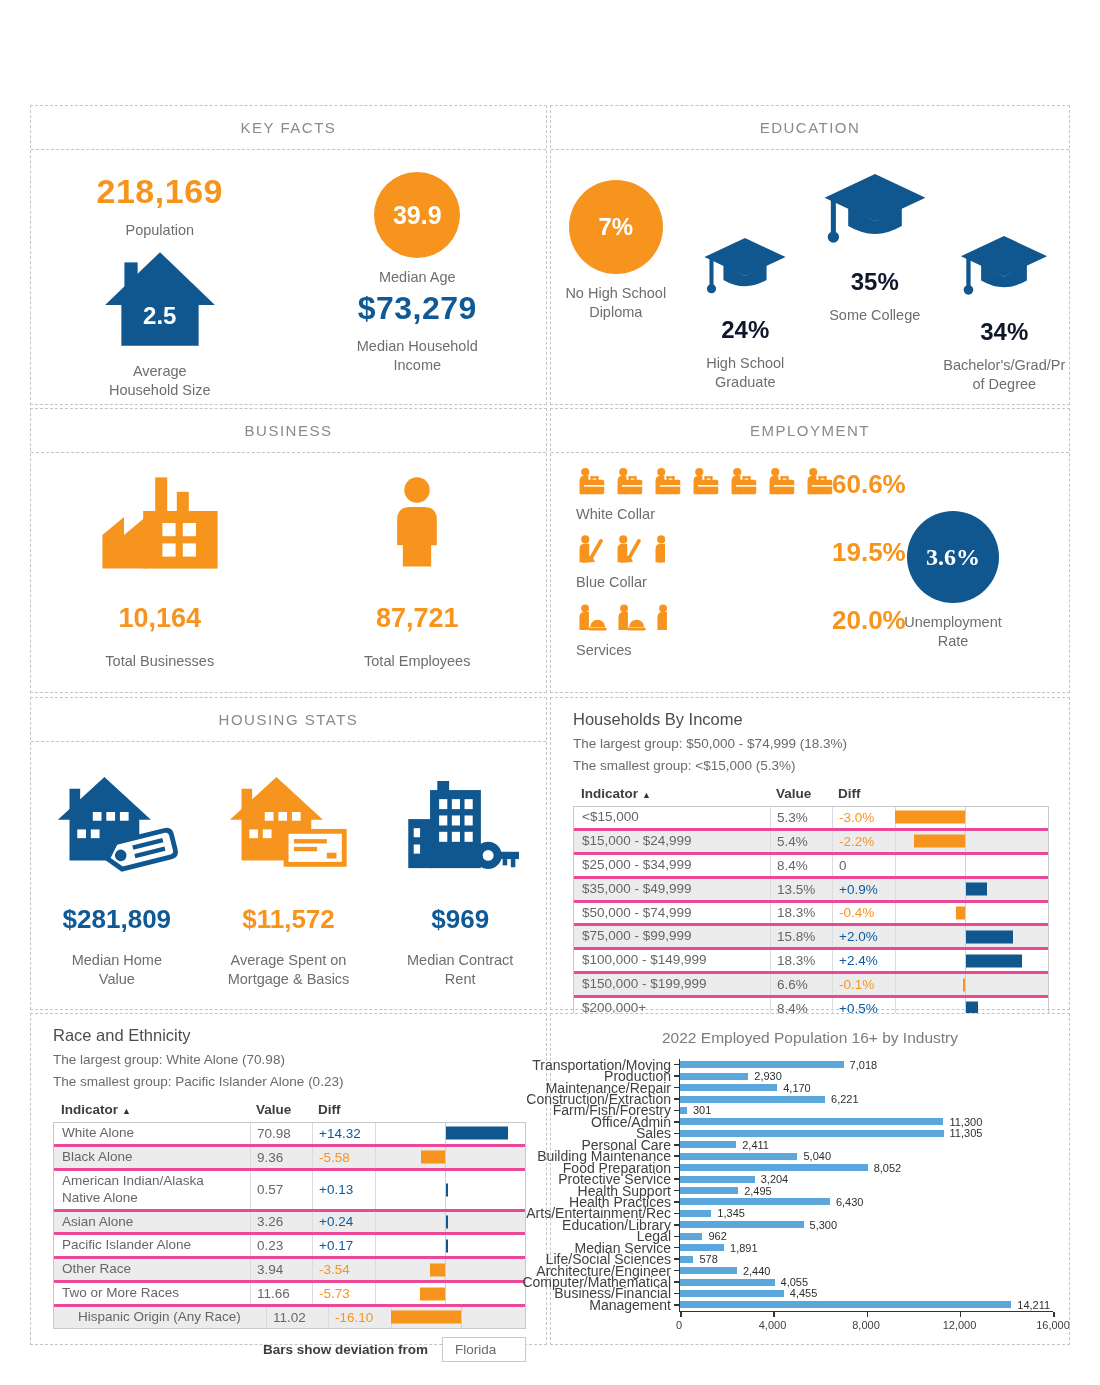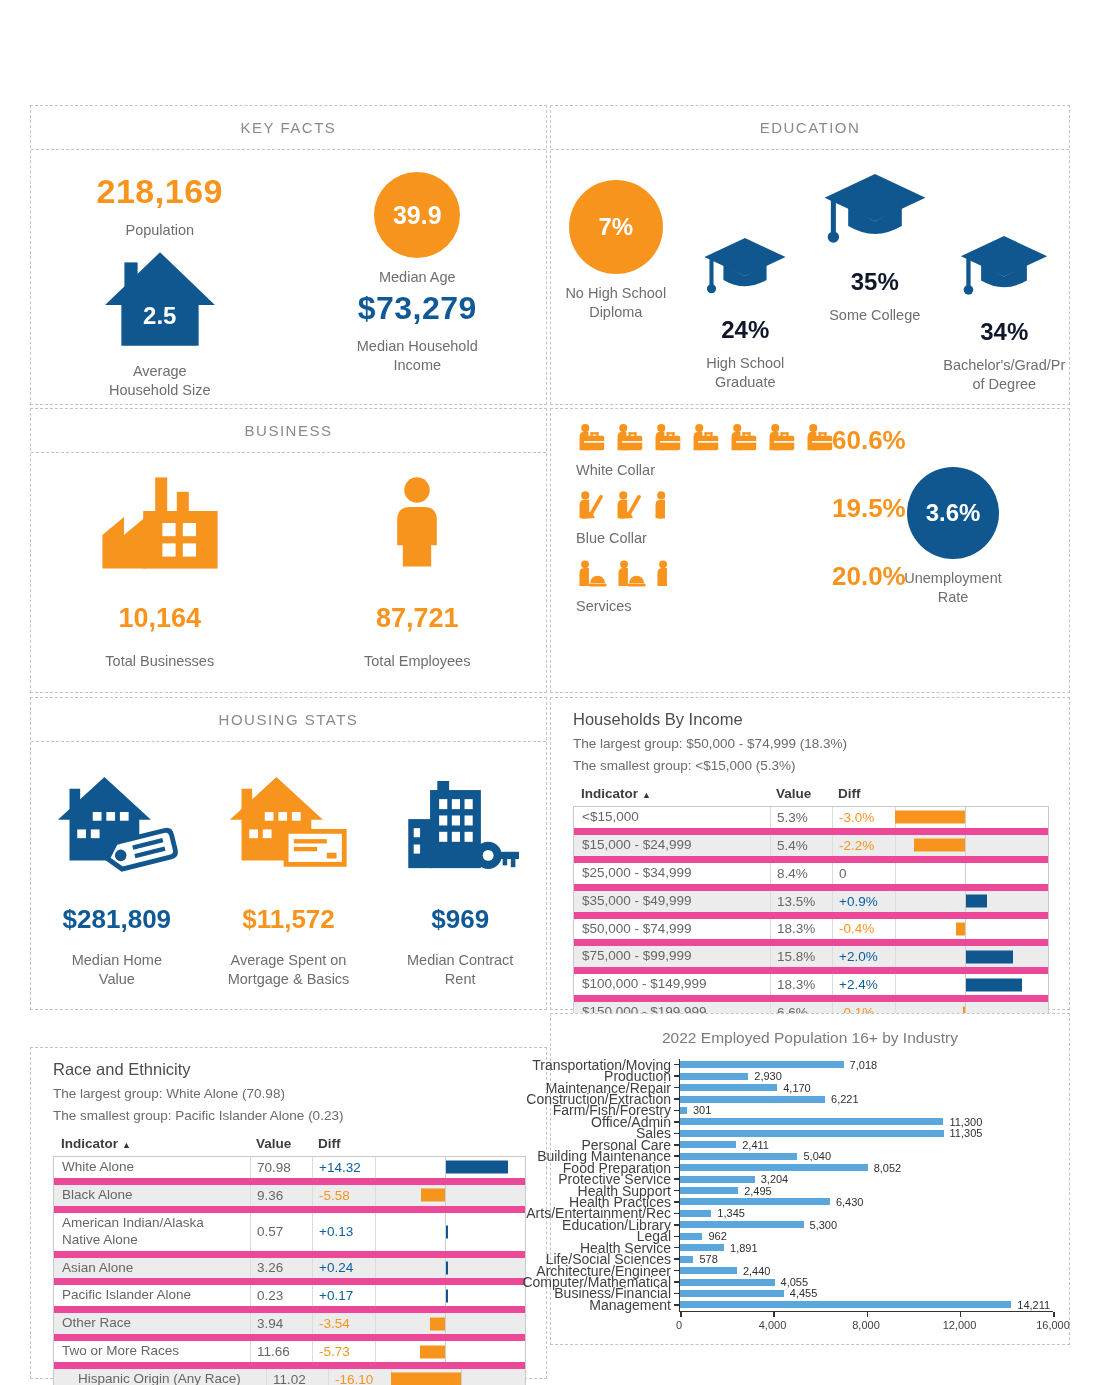--- a/index.html
+++ b/index.html
@@ -6,30 +6,30 @@
   body{width:1100px;height:1385px;position:relative;font-family:"Liberation Sans",sans-serif;overflow:hidden;}
   .panel{position:absolute;border:1.5px dashed #c4c4c4;box-sizing:border-box;background:#fff;}
   .panel-title{height:43px;border-bottom:1.5px dashed #c4c4c4;display:flex;align-items:center;justify-content:center;
     color:#8a8a8a;font-size:15px;letter-spacing:1.5px;}
   .panel-content{position:relative;height:calc(100% - 43px);}
   .pre{white-space:pre-line;}
   .orange{color:#F7941E;} .blue{color:#0F5A96;}
   .stat-label{color:#6e6e6e;font-size:14.5px;line-height:1.3;text-align:center;margin-top:10px;}
   .big-num{font-weight:700;font-size:34px;letter-spacing:.5px;}
   .circle-badge{border-radius:50%;display:flex;align-items:center;justify-content:center;color:#fff;font-weight:700;margin:0 auto;}
-  .orange-bg{background:#F7941E;} .blue-bg{background:#11578F;}
+  .orange-bg{background:#F7941E;} .blue-bg{background:#11578F;font-family:Liberation Serif, serif;}
 
   
   #p-keyfacts{left:30px;top:105px;width:517px;height:300px;}
   #p-education{left:550px;top:105px;width:520px;height:300px;}
   #p-business{left:30px;top:408px;width:517px;height:285px;}
   #p-employment{left:550px;top:408px;width:520px;height:285px;}
   #p-housing{left:30px;top:697px;width:517px;height:313px;}
   #p-income{left:550px;top:697px;width:520px;height:313px;}
-  #p-race{left:30px;top:1047px;width:517px;height:332px;}
+  #p-race{left:30px;top:1013px;width:517px;height:332px;}
   #p-industry{left:550px;top:1013px;width:520px;height:332px;}
 
   
   .kf-cell{position:absolute;width:50%;text-align:center;}
   .kf-pop{left:0;top:22px;}
   .kf-age{left:50%;top:22px;}
   .kf-age .circle-badge{width:86px;height:86px;font-size:25px;}
   .kf-house{left:0;top:100px;}
   .house-wrap{position:relative;width:122px;margin:0 auto;}
   .house-num{position:absolute;left:0;right:0;top:52px;color:#fff;font-weight:700;font-size:24px;}
@@ -72,21 +72,21 @@
   
   .tpanel{padding:12px 20px 0 22px;}
   .tp-title{font-size:16.5px;color:#4d4d4d;}
   .tp-sub{font-size:13.5px;color:#6b6b6b;margin-top:7px;}
   .dtable{margin-top:10px;color:#666;font-size:13.5px;}
   .dt-header{display:grid;align-items:center;padding:3px 0 5px 0;color:#3d3d3d;font-weight:700;}
   .dt-header .hcell{padding:0 6px;}
   .dt-header .hcell:first-child{padding-left:8px;}
   .sort-arrow{font-size:9px;margin-left:4px;color:#333;}
   .dt-body{border:1px solid #c9c9c9;}
-  .dt-row{display:grid;align-items:center;border-bottom:7px solid #ec4899;}
+  .dt-row{display:grid;align-items:center;border-bottom:3px solid #ec4899;}
   .dt-row:last-child{border-bottom:none;}
   .dt-row.alt{background:#ececec;}
   .dcell{padding:2px 6px;border-right:1px solid #dcdcdc;align-self:stretch;display:flex;align-items:center;}
   .dcell.ind{padding-left:8px;line-height:1.25;}
   .barL,.barR{position:relative;align-self:stretch;}
   .barL{border-right:1px solid #cfcfcf;}
   .dev-bar{position:absolute;top:50%;transform:translateY(-50%);height:13px;}
   .barL .dev-bar{right:0;background:#F7941E;}
   .barR .dev-bar{left:0;background:#11578F;}
   .diff-neg{color:#F7941E;} .diff-pos{color:#0C5DA0;} .diff-zero{color:#666;}
@@ -227,20 +227,21 @@
           </svg>
         </div>
         <div class="biz-val">87,721</div>
         <div class="stat-label">Total Employees</div>
       </div>
     </div>
   </div>
 </div>
 
 <div class="panel" id="p-employment">
+  <div class="panel-title">EMPLOYMENT</div>
   <div class="panel-content">
     <div class="emp-left">
       <div class="emp-block">
         <div class="emp-line">
           <div class="emp-icons">
               <span><svg viewBox="0 0 34 32" width="30" height="30" fill="#F7941E">
       <circle cx="10.5" cy="4.8" r="4.6"></circle>
       <path d="M4 30 V15 q0-6 6-6 h4 v21 z"></path>
       <rect x="16.5" y="9.5" width="2.5" height="5"></rect>
                   <rect x="23" y="9.5" width="2.5" height="5"></rect>
@@ -667,21 +668,21 @@
           <div class="ylabel">Sales</div>
           <div class="ylabel">Personal Care</div>
           <div class="ylabel">Building Maintenance</div>
           <div class="ylabel">Food Preparation</div>
           <div class="ylabel">Protective Service</div>
           <div class="ylabel">Health Support</div>
           <div class="ylabel">Health Practices</div>
           <div class="ylabel">Arts/Entertainment/Rec</div>
           <div class="ylabel">Education/Library</div>
           <div class="ylabel">Legal</div>
-          <div class="ylabel">Health Service</div>
+          <div class="ylabel">Median Service</div>
           <div class="ylabel">Life/Social Sciences</div>
           <div class="ylabel">Architecture/Engineer</div>
           <div class="ylabel">Computer/Mathematical</div>
           <div class="ylabel">Business/Financial</div>
           <div class="ylabel">Management</div>
         </div>
         <div class="plot">
           <div class="crow">
             <div class="cbar" style="width:43.86%"></div>
             <span class="cval">7,018</span>

